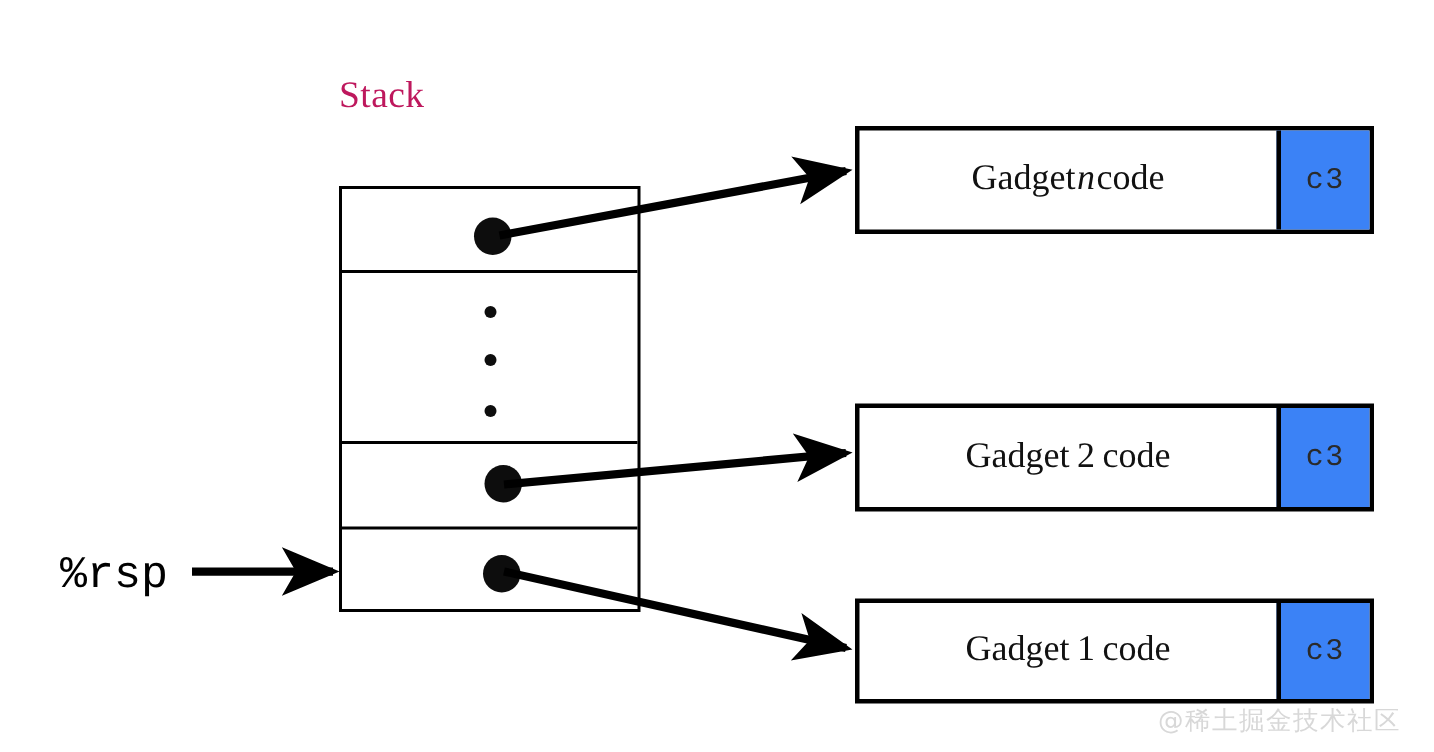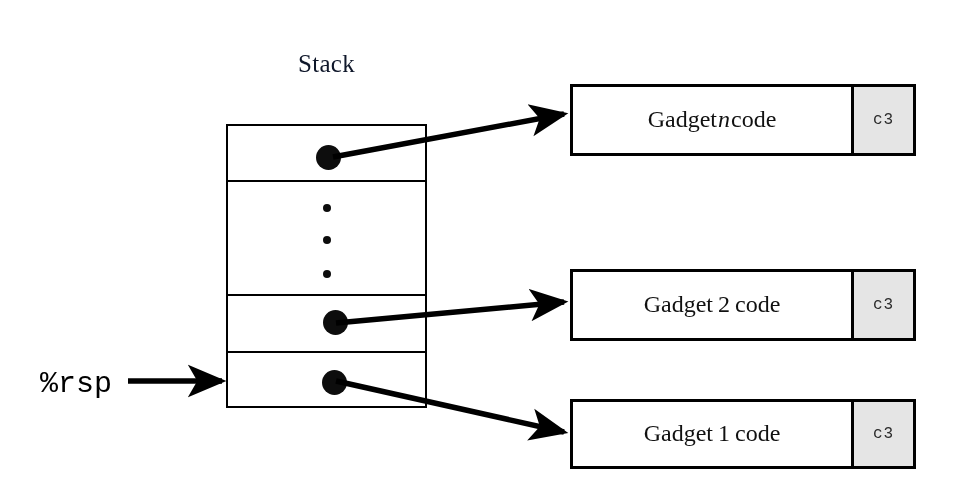--- a/index.html
+++ b/index.html
@@ -31,24 +31,23 @@
     height: 501px;
     pointer-events: none;
   }
 
   
   .stack-title {
     position: absolute;
     left: 226px;
     top: 50px;
     width: 201px;
-    text-align: center;
     font-size: 25px;
     font-family: "Liberation Serif", serif;
-    color: #0f172a;
+    color: #be185d;
     letter-spacing: .3px;
   }
 
   .stack-box {
     position: absolute;
     left: 226px;
     top: 124px;
     width: 201px;
     height: 284px;
     border: 2.5px solid #000000;
@@ -115,26 +114,26 @@
     padding-bottom: 2px;
     border-radius: 22px;
   }
   .gadget-label em {
     font-style: italic;
     padding: 0 1px;
   }
   .gadget-ret {
     flex: 0 0 59px;
     border-left: 3px solid #000000;
-    background: #e5e5e5;
+    background: #3b82f6;
     display: flex;
     align-items: center;
     justify-content: center;
     font-family: "Liberation Mono", monospace;
-    font-size: 16px;
+    font-size: 20px;
     color: #2a2a2a;
     letter-spacing: 1px;
   }
 
   #gadget-n { top: 84px;  height: 72px; }
   #gadget-2 { top: 269px; height: 72px; }
   #gadget-1 { top: 399px; height: 70px; }
 
   
   .watermark {
@@ -210,14 +209,15 @@
 
   <div class="gadget" id="gadget-1">
     <div class="gadget-label">
       <span>Gadget</span>
       <span style="padding:0 5px">1</span>
       <span>code</span>
     </div>
     <div class="gadget-ret">c3</div>
   </div>
 
+  <div class="watermark">@稀土掘金技术社区</div>
 
 </div>
 
 </body></html>

